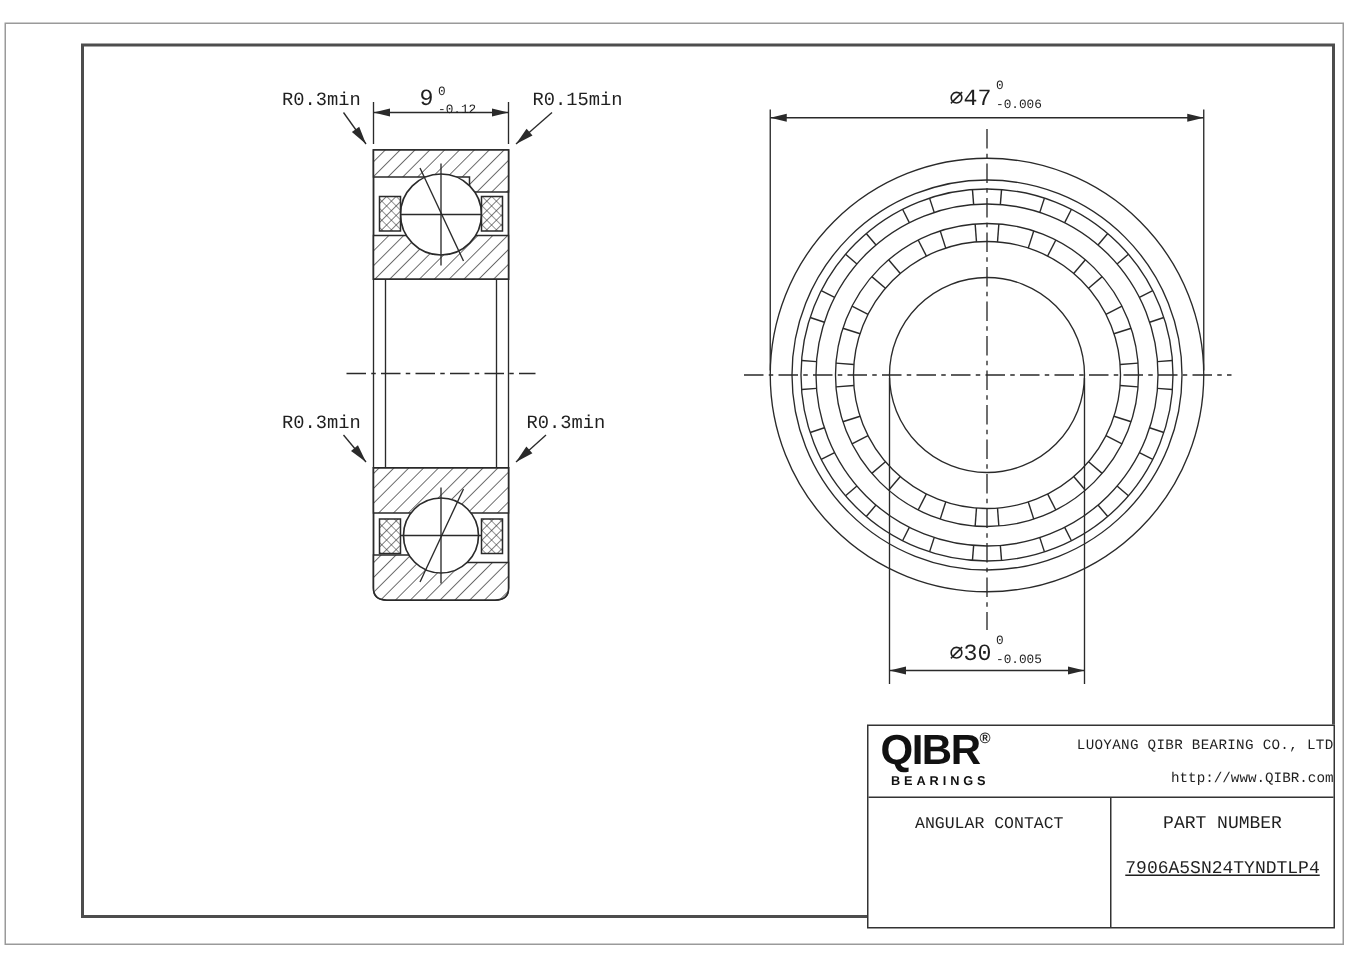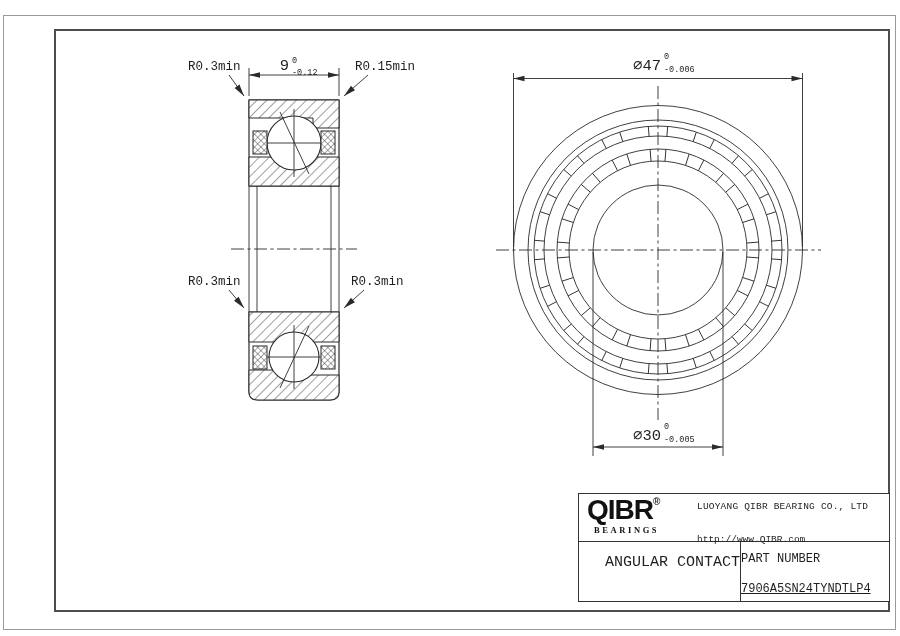--- a/index.html
+++ b/index.html
@@ -10,37 +10,37 @@
   #frame-inner{position:absolute;left:54px;top:29px;width:836px;height:583px;
                border:2px solid #4d4d4d;box-sizing:border-box;}
   svg text{fill:#1f1f1f;}
   .lbl{font:12.5px "Liberation Mono","DejaVu Sans Mono",monospace;}
   .dim{font:15.5px "Liberation Mono","DejaVu Sans Mono",monospace;}
   .tol{font:8.5px "Liberation Mono","DejaVu Sans Mono",monospace;}
   .cl{stroke:#2a2a2a;stroke-width:0.9;stroke-dasharray:13 3.5 3 3.5;fill:none;}
   .thin{stroke:#2a2a2a;stroke-width:0.9;fill:none;}
   #pockets line{stroke:#2a2a2a;stroke-width:0.95;}
   
-  .title-block{position:absolute;left:578px;top:493px;width:312px;height:109px;
+  .title-block{position:absolute;left:578px;top:483px;width:312px;height:136px;
                border:1.5px solid #333;box-sizing:border-box;display:flex;flex-direction:column;background:#fff;}
   .tb-top{height:48px;display:flex;border-bottom:1.5px solid #333;box-sizing:border-box;}
   .tb-logo{width:118px;padding:2px 0 0 8px;box-sizing:border-box;}
   .brand{font-family:"Liberation Sans","DejaVu Sans",sans-serif;font-weight:900;
          font-size:28px;letter-spacing:-1px;line-height:28px;color:#111;}
   .reg{font-family:"Liberation Sans",sans-serif;font-weight:700;font-size:10px;vertical-align:14px;letter-spacing:0;}
-  .brand-sub{font-family:Liberation Serif, serif;font-weight:700;
+  .brand-sub{font-family:Liberation Sans, sans-serif;font-weight:700;
              font-size:8.5px;letter-spacing:2.6px;color:#111;margin:1px 0 0 7px;}
-  .tb-company{flex:1;text-align:left;padding-top:7px;box-sizing:border-box;}
+  .tb-company{flex:1;text-align:right;padding-top:7px;box-sizing:border-box;}
   .tb-company .l1{font-size:9.5px;letter-spacing:0.2px;}
-  .tb-company .l2{font-size:9.5px;margin-top:22px;}
+  .tb-company .l2{font-size:9.5px;margin-top:11px;}
   .tb-bottom{flex:1;display:flex;}
   .tb-product{width:162px;border-right:1.5px solid #333;box-sizing:border-box;
-              text-align:right;padding-top:12px;font-size:15px;}
+              text-align:center;padding-top:12px;font-size:11px;}
   .tb-product div{margin-bottom:14px;}
-  .tb-part{flex:1;padding-top:10px;font-size:12px;}
+  .tb-part{flex:1;text-align:center;padding-top:10px;font-size:12px;}
   .tb-part .pn-label{margin-bottom:16px;}
   .tb-part .pn-value{font-size:12px;letter-spacing:0;text-decoration:underline;}
 </style>
 </head>
 <body>
 
 <div id="sheet">
   <div id="frame-outer"></div>
   <div id="frame-inner"></div>
 

